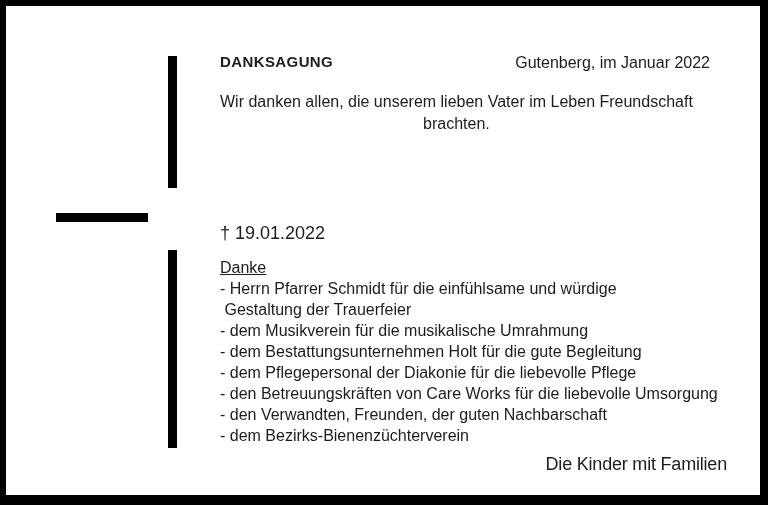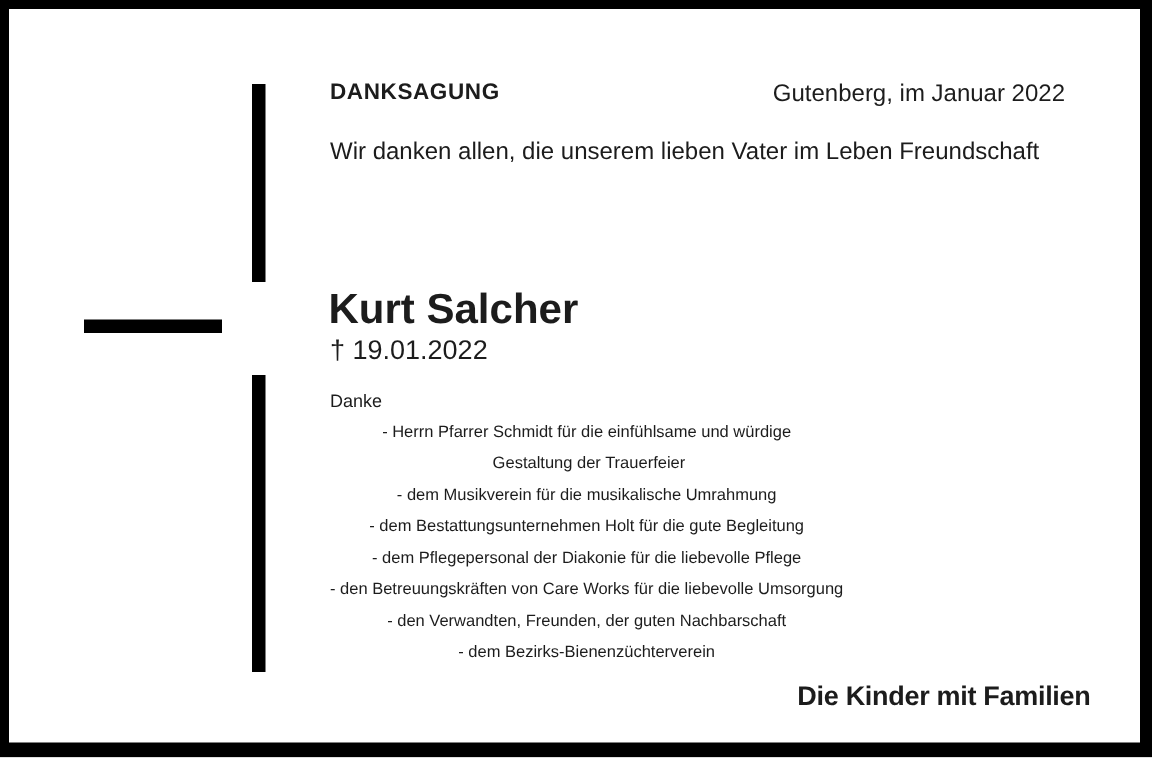--- a/index.html
+++ b/index.html
@@ -67,62 +67,62 @@
   .death-date {
     position: absolute;
     left: 220px; top: 223px;
     font-size: 18px;
     font-weight: normal;
     white-space: nowrap;
   }
   .thanks-heading {
     position: absolute;
     left: 220px; top: 257px;
-    font-size: 12px;
+    font-size: 16px;
     line-height: 21px;
     white-space: nowrap;
+    text-decoration: underline;
   }
   .thanks {
     position: absolute;
     left: 220px; top: 278px;
   }
   .thanks .line {
     white-space: pre;
-    font-size: 11px;
+    font-size: 16px;
     line-height: 21px;
-    text-align: center;
   }
   .signature {
     position: absolute;
     right: 41px; top: 454px;
     font-size: 18px;
-    font-weight: bold;
+    font-weight: normal;
     letter-spacing: -0.2px;
     white-space: nowrap;
   }
 </style>
 </head>
 <body>
 
 <div class="page">
   <div class="frame"></div>
 
   <div class="bar bar-v-top"></div>
   <div class="bar bar-h"></div>
   <div class="bar bar-v-bottom"></div>
 
   <div class="kicker">DANKSAGUNG</div>
 
   <div class="dateline">Gutenberg, im Januar 2022</div>
 
   <div class="intro">
       <div class="line">Wir danken allen, die unserem lieben Vater im Leben Freundschaft</div>
+      <div class="line">brachten.</div>
     </div>
 
-  <div class="name">Kurt Salcher</div>
 
   <div class="death-date">† 19.01.2022</div>
 
   <div class="thanks-heading">Danke</div>
 
   <div class="thanks">
       <div class="line">- Herrn Pfarrer Schmidt für die einfühlsame und würdige</div>
       <div class="line"> Gestaltung der Trauerfeier</div>
       <div class="line">- dem Musikverein für die musikalische Umrahmung</div>
       <div class="line">- dem Bestattungsunternehmen Holt für die gute Begleitung</div>

